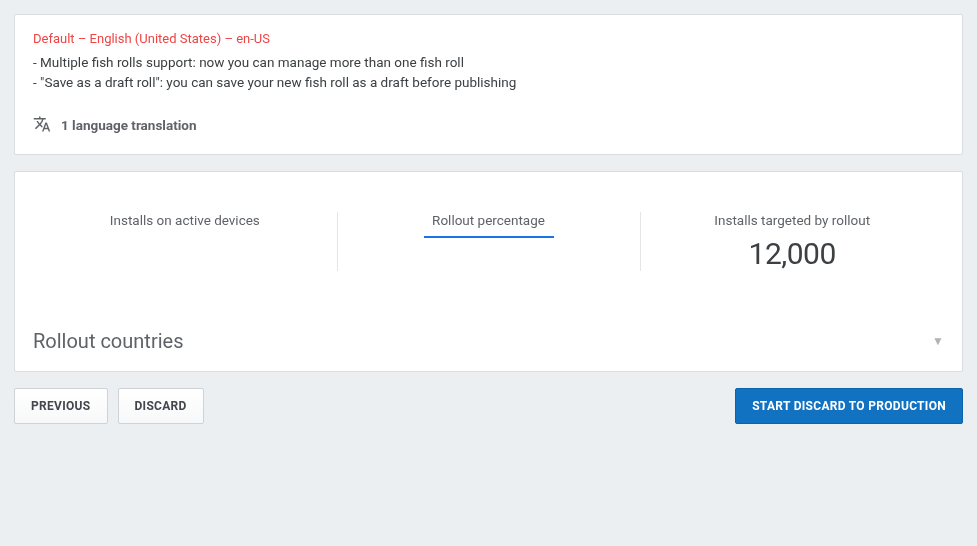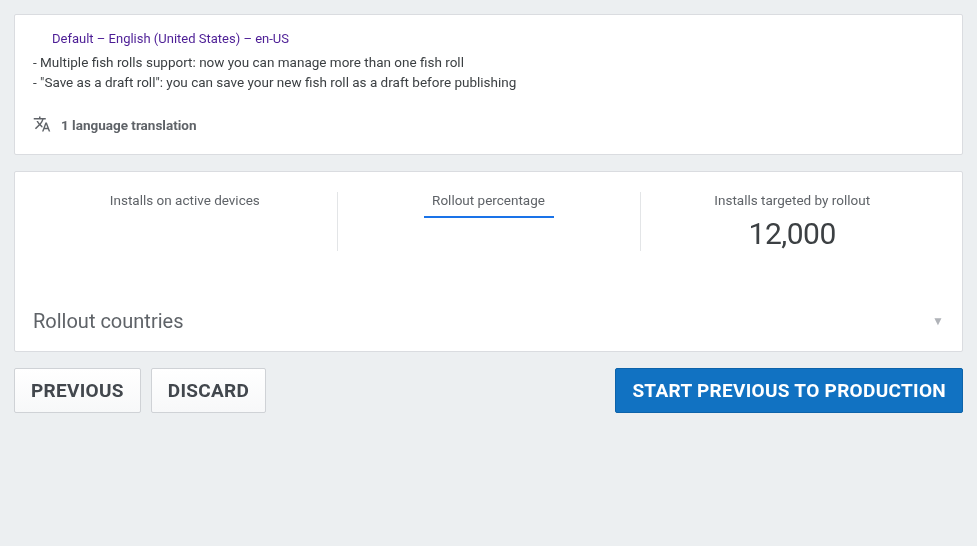--- a/index.html
+++ b/index.html
@@ -19,24 +19,23 @@
     padding: 16px 18px 18px 18px;
     margin-bottom: 16px;
   }
   .card-title {
     font-size: 15px;
     font-weight: 700;
     color: #3c4043;
     margin-bottom: 12px;
   }
   .muted {
-    color: #4c1d95;
+    color: #ef4444;
     font-size: 13px;
     margin-bottom: 6px;
-    margin-left: 19px;
   }
   .note-line {
     font-size: 13.5px;
     color: #3c4043;
     line-height: 1.5;
   }
   .lang-row {
     display: flex;
     align-items: center;
     gap: 10px;
@@ -48,20 +47,21 @@
   .lang-row svg { width: 18px; height: 18px; fill: #5f6368; }
   .section-desc {
     color: #909499;
     font-size: 13.5px;
     margin: 4px 0 22px 0;
   }
   .stats-row {
     display: flex;
     align-items: stretch;
     margin-bottom: 48px;
+    margin-top: 20px;
   }
   .stat {
     flex: 1;
     text-align: center;
     padding: 4px 10px;
     position: relative;
   }
   .stat + .stat::before {
     content: "";
     position: absolute;
@@ -101,21 +101,21 @@
   }
   .chev { color: #b0b3b8; font-size: 12px; }
   .actions {
     display: flex;
     justify-content: space-between;
     align-items: center;
     margin-top: 12px;
   }
   .btn-group-left { display: flex; gap: 10px; }
   .btn {
-    font-size: 19px;
+    font-size: 12px;
     font-weight: 700;
     letter-spacing: 0.3px;
     padding: 10px 16px;
     border-radius: 2px;
     cursor: pointer;
     border: 1px solid #cfd2d6;
     background: linear-gradient(#ffffff,#f7f8f9);
     color: #42474d;
     font-family: inherit;
   }
@@ -162,14 +162,14 @@
     <span class="expander-label">Rollout countries</span>
     <span class="chev">▼</span>
   </div>
 </div>
 
 <div class="actions">
   <div class="btn-group-left">
     <button class="btn">PREVIOUS</button>
     <button class="btn">DISCARD</button>
   </div>
-  <button class="btn btn-primary">START PREVIOUS TO PRODUCTION</button>
+  <button class="btn btn-primary">START DISCARD TO PRODUCTION</button>
 </div>
 
 </body></html>

